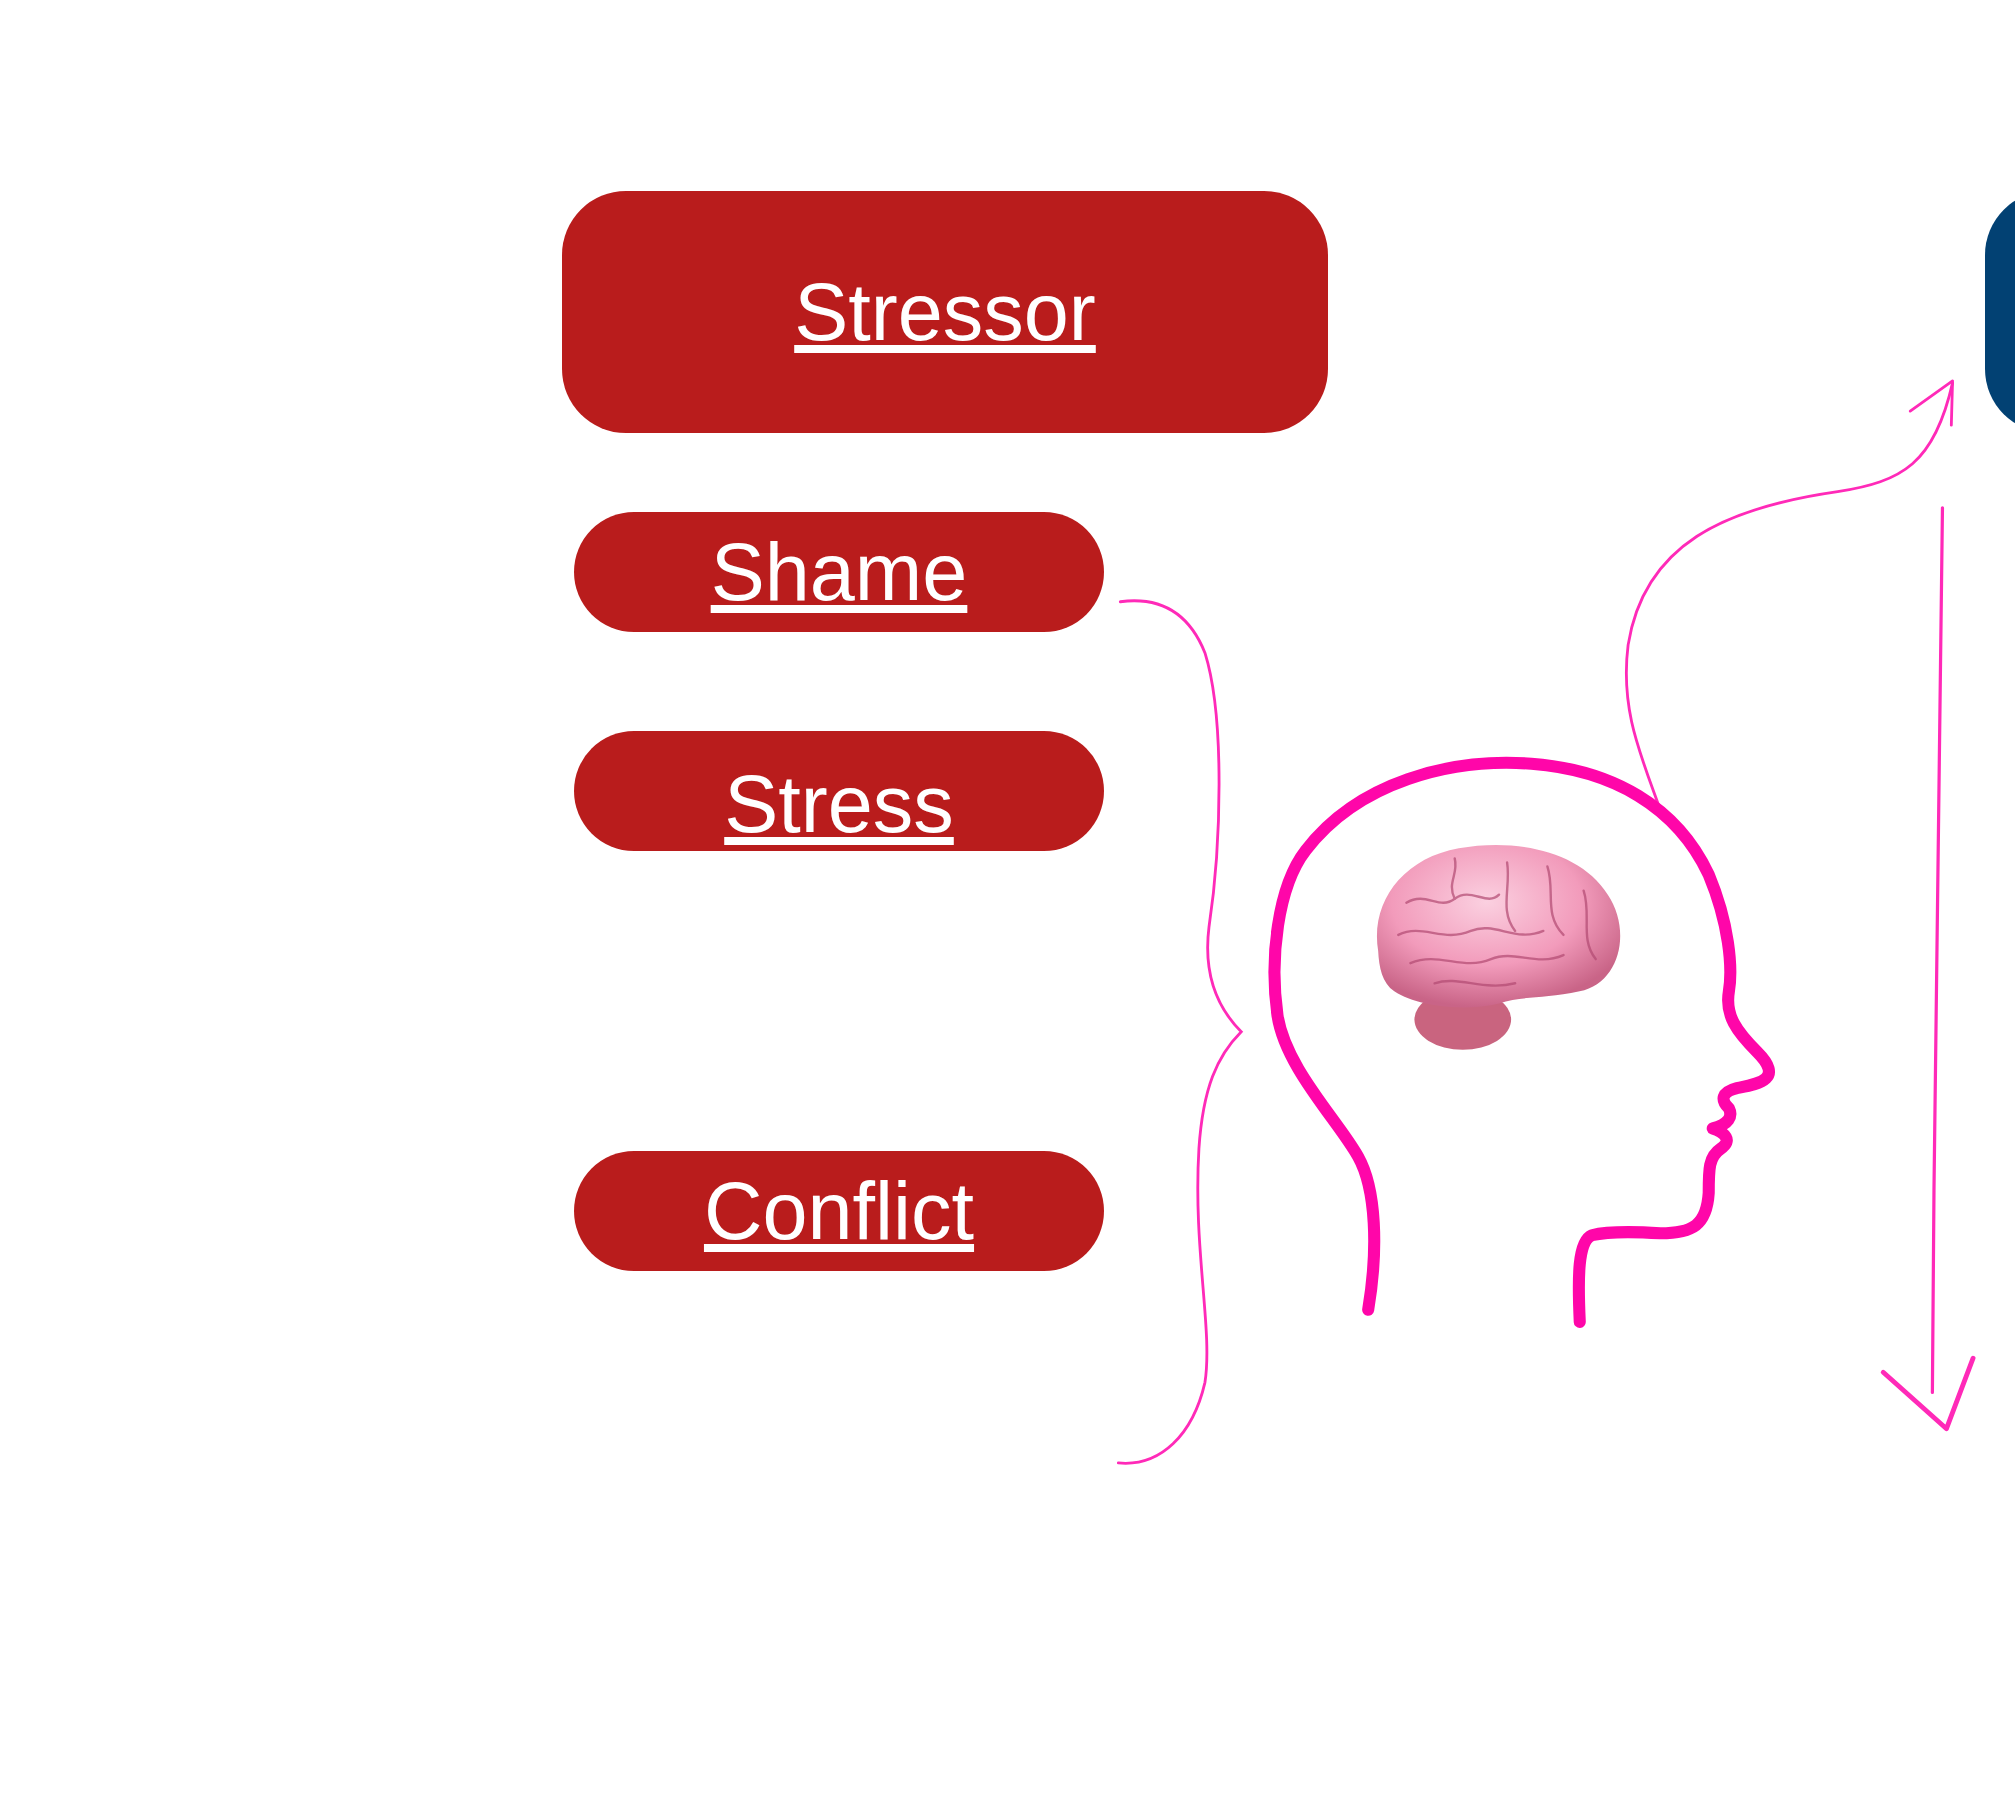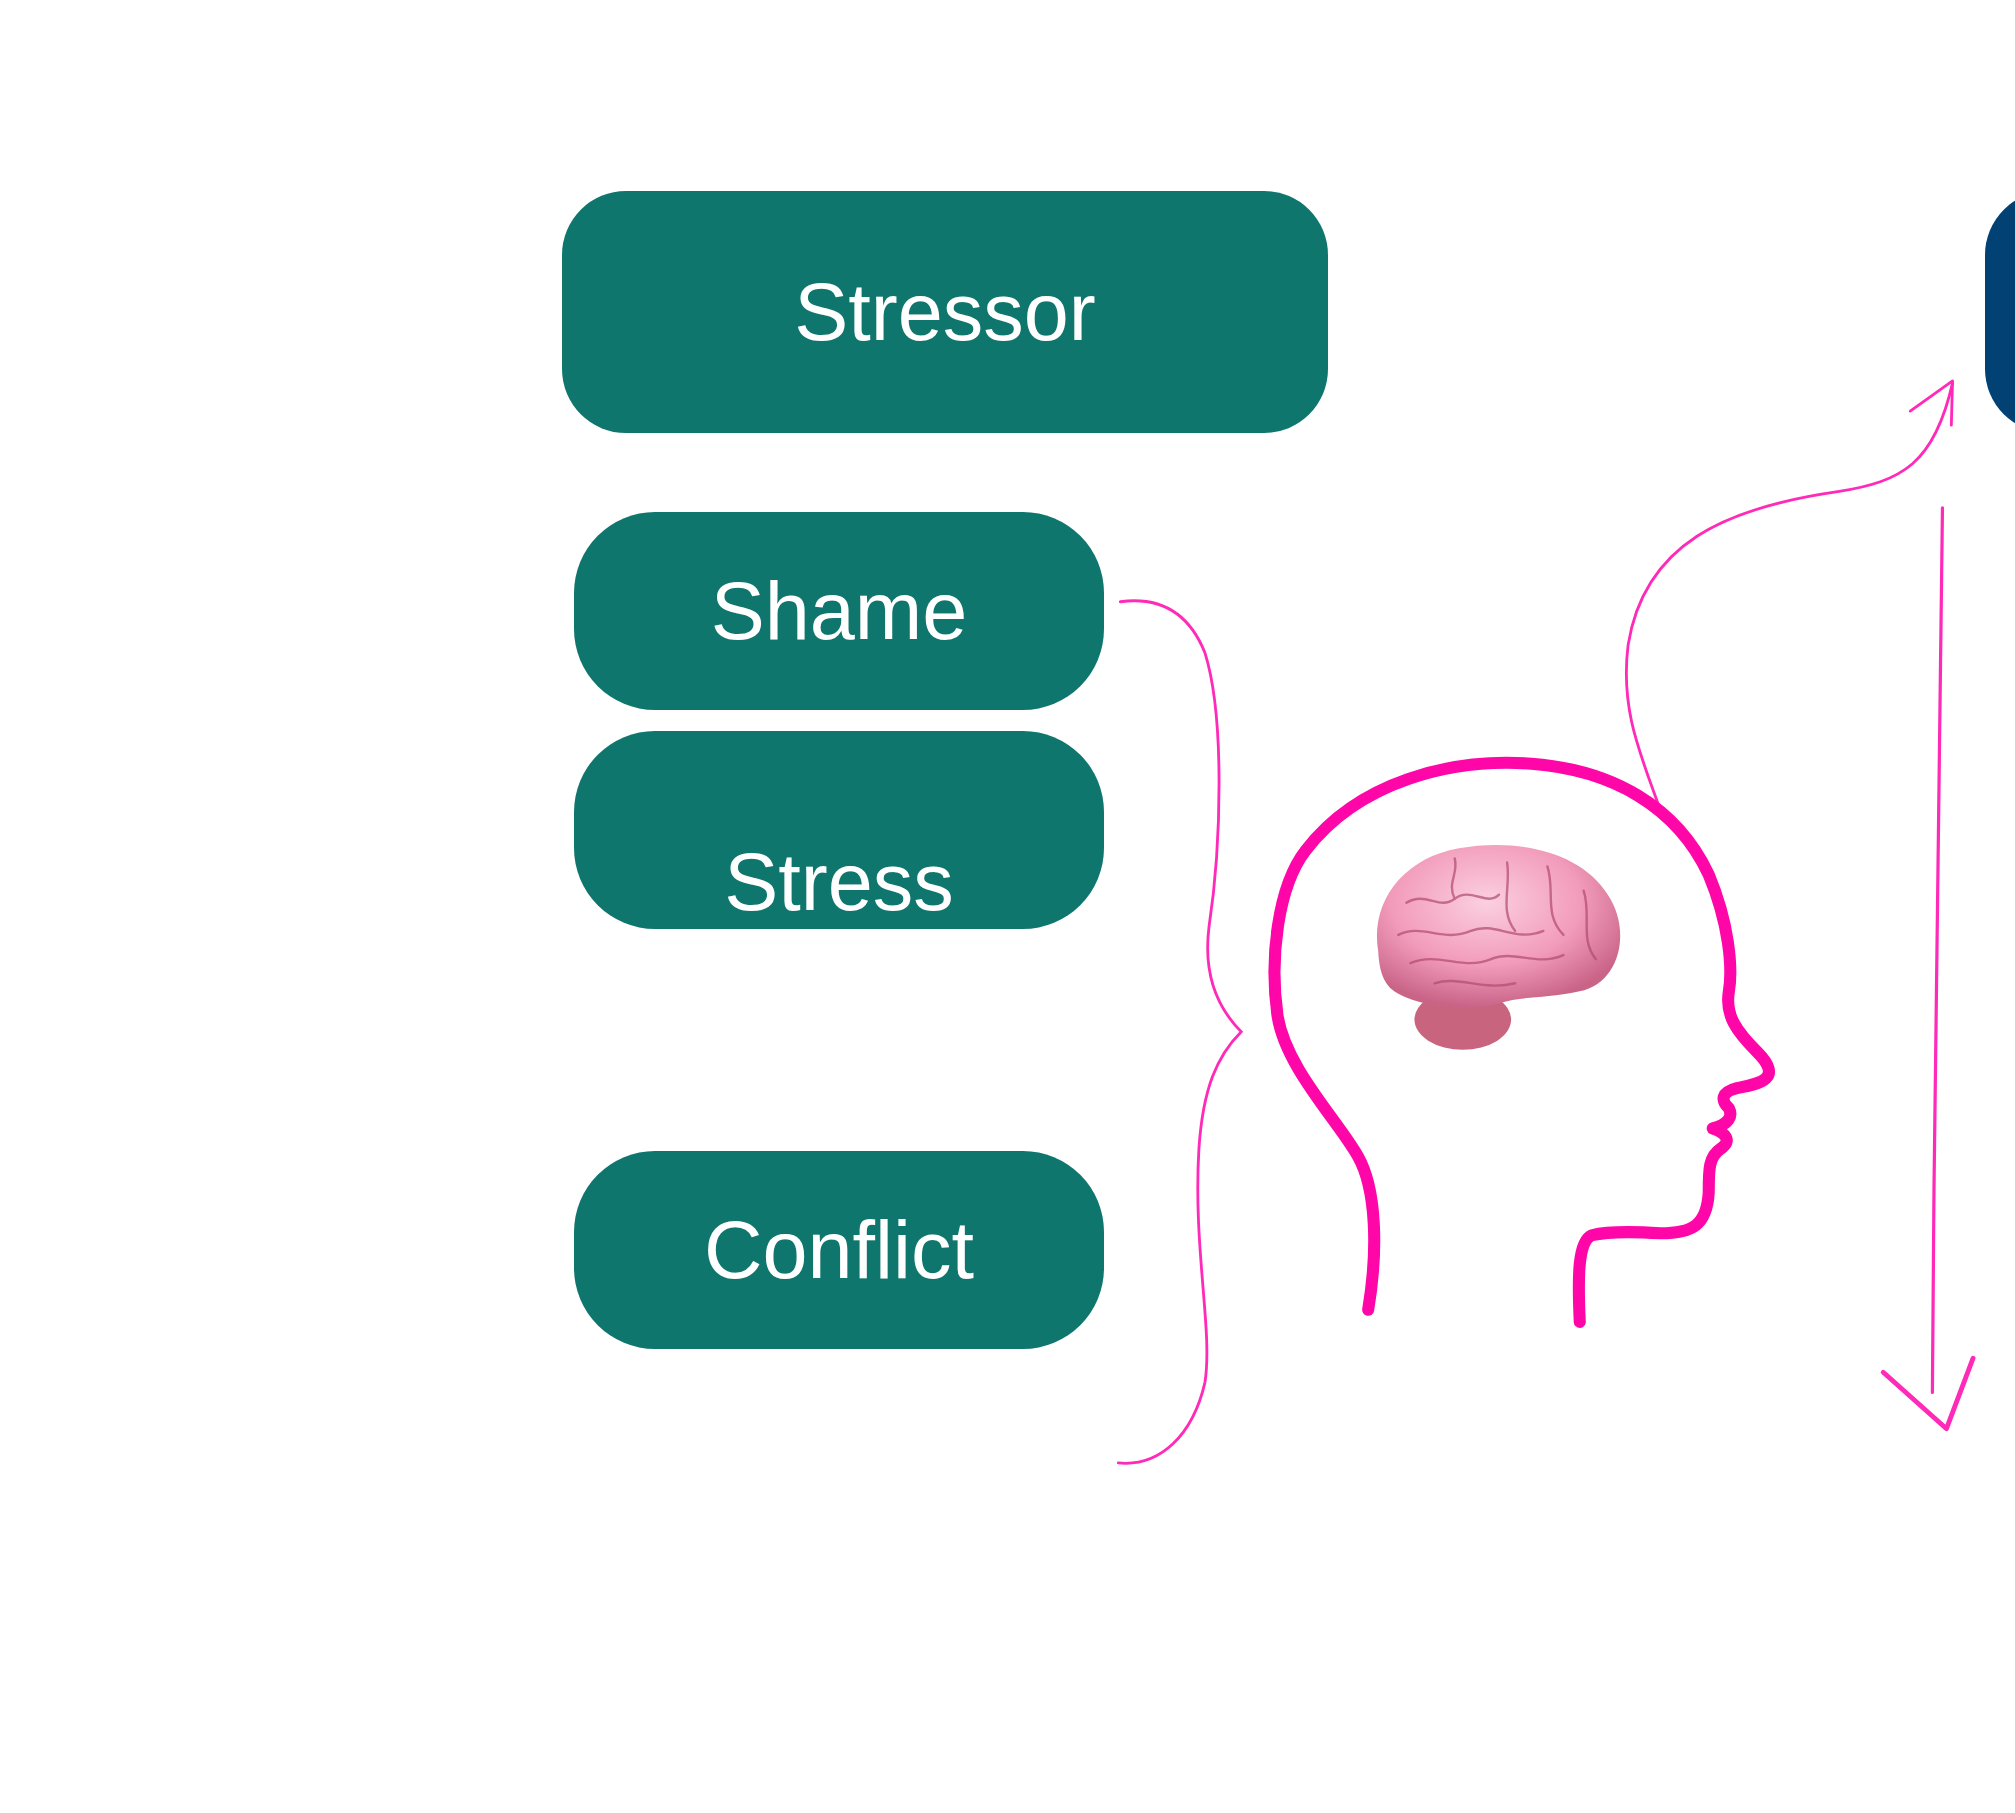--- a/index.html
+++ b/index.html
@@ -1,22 +1,22 @@
 <!DOCTYPE html>
 <html style="font-size:6.4px"><head>
 <meta charset="utf-8">
 <style>
   html, body { margin: 0; padding: 0; background: #ffffff; }
   body { width: 3224px; height: 1814px; overflow: hidden; position: relative; font-family: "Liberation Sans", sans-serif; }
   .canvas { position: absolute; left: 0; top: 0; width: 3224px; height: 1814px; background: #ffffff; }
   .box { position: absolute; display: flex; flex-direction: column; align-items: center; justify-content: center; color: #ffffff; text-align: center; box-sizing: border-box; }
-  .light { background: #0f766e; }
+  .light { background: #b91c1c; text-decoration: underline; }
   .dark { background: #024173; }
   .stressor { left: 562px; top: 191px; width: 766px; height: 242px; border-radius: 64px; font-size: 81px; }
-  .left-item { left: 574px; width: 530px; height: 198px; border-radius: 81px; font-size: 81px; }
+  .left-item { left: 574px; width: 530px; height: 120px; border-radius: 81px; font-size: 81px; }
   .danger { left: 1985px; top: 191px; width: 768px; height: 242px; border-radius: 64px; font-size: 73px; line-height: 1.18; }
   svg.overlay { position: absolute; left: 0; top: 0; width: 3224px; height: 1814px; pointer-events: none; }
   .brain { position: absolute; left: 1354px; top: 830px; width: 282px; height: 226px; }
 </style>
 </head>
 <body>
 
 <div class="canvas">
 
   <div class="box light stressor">

